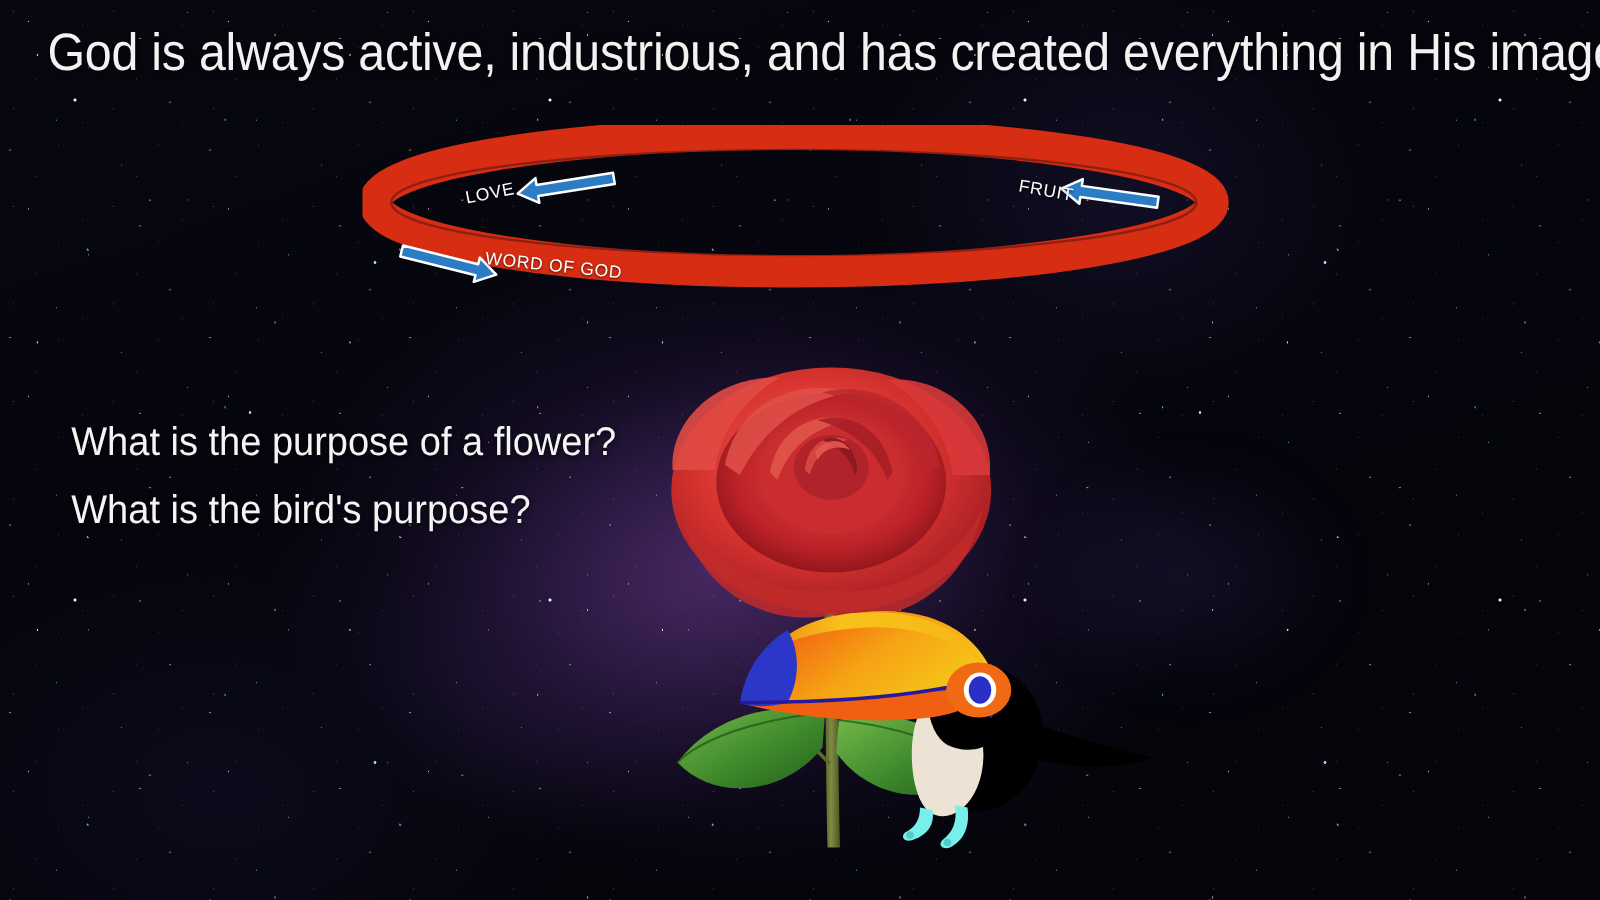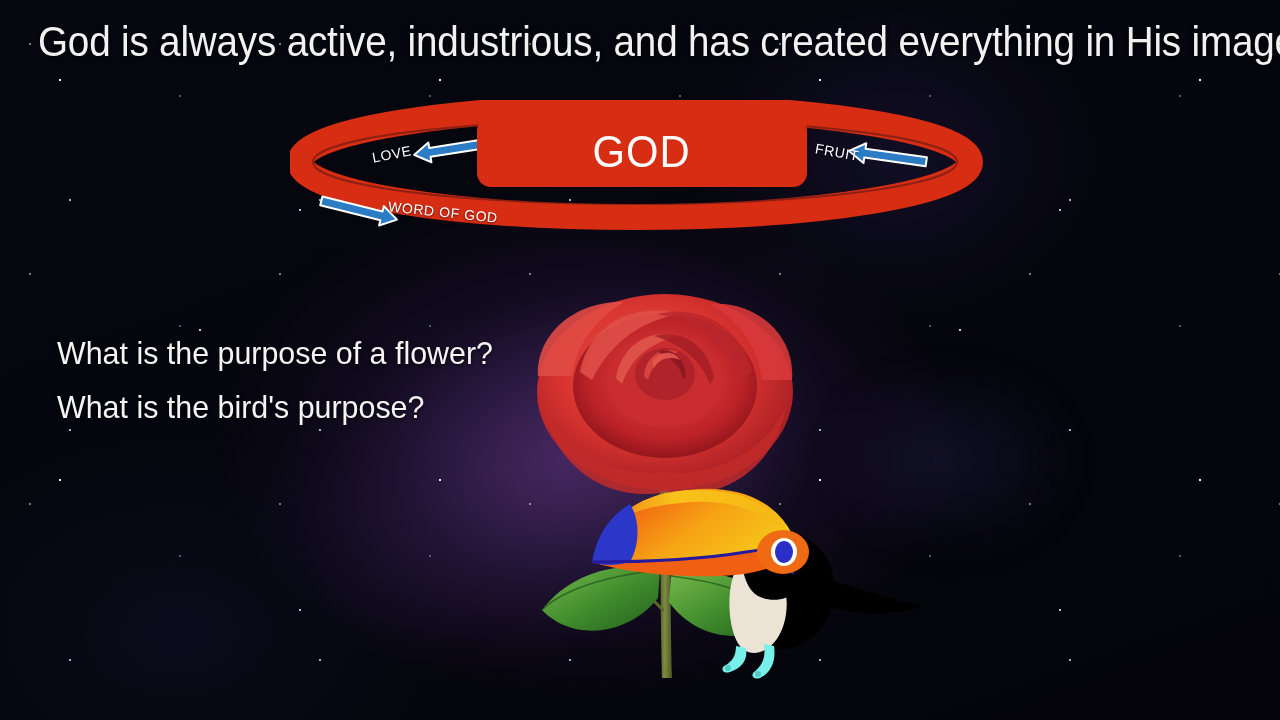--- a/index.html
+++ b/index.html
@@ -209,23 +209,20 @@
       <g transform="translate(560,44) rotate(8)">
         <path d="M 0,7 L 16,-3 L 16,2.5 L 78,2.5 L 78,11.5 L 16,11.5 L 16,17 Z" fill="#2b7cc4" stroke="#ffffff" stroke-width="2" stroke-linejoin="round"></path>
       </g>
 
       <g transform="translate(33,94) rotate(14)">
         <path d="M 78,7 L 62,-3 L 62,2.5 L 0,2.5 L 0,11.5 L 62,11.5 L 62,17 Z" fill="#2b7cc4" stroke="#ffffff" stroke-width="2" stroke-linejoin="round"></path>
       </g>
     </svg>
   </div>
 
-  <div class="god-box">
-    <span>GOD</span>
-  </div>
 
   <div class="cyc-label lbl-love">LOVE</div>
   <div class="cyc-label lbl-fruit">FRUIT</div>
   <div class="cyc-label lbl-word">WORD OF GOD</div>
 
   <div class="questions">
     <div>What is the purpose of a flower?</div>
     <div>What is the bird's purpose?</div>
   </div>
 

